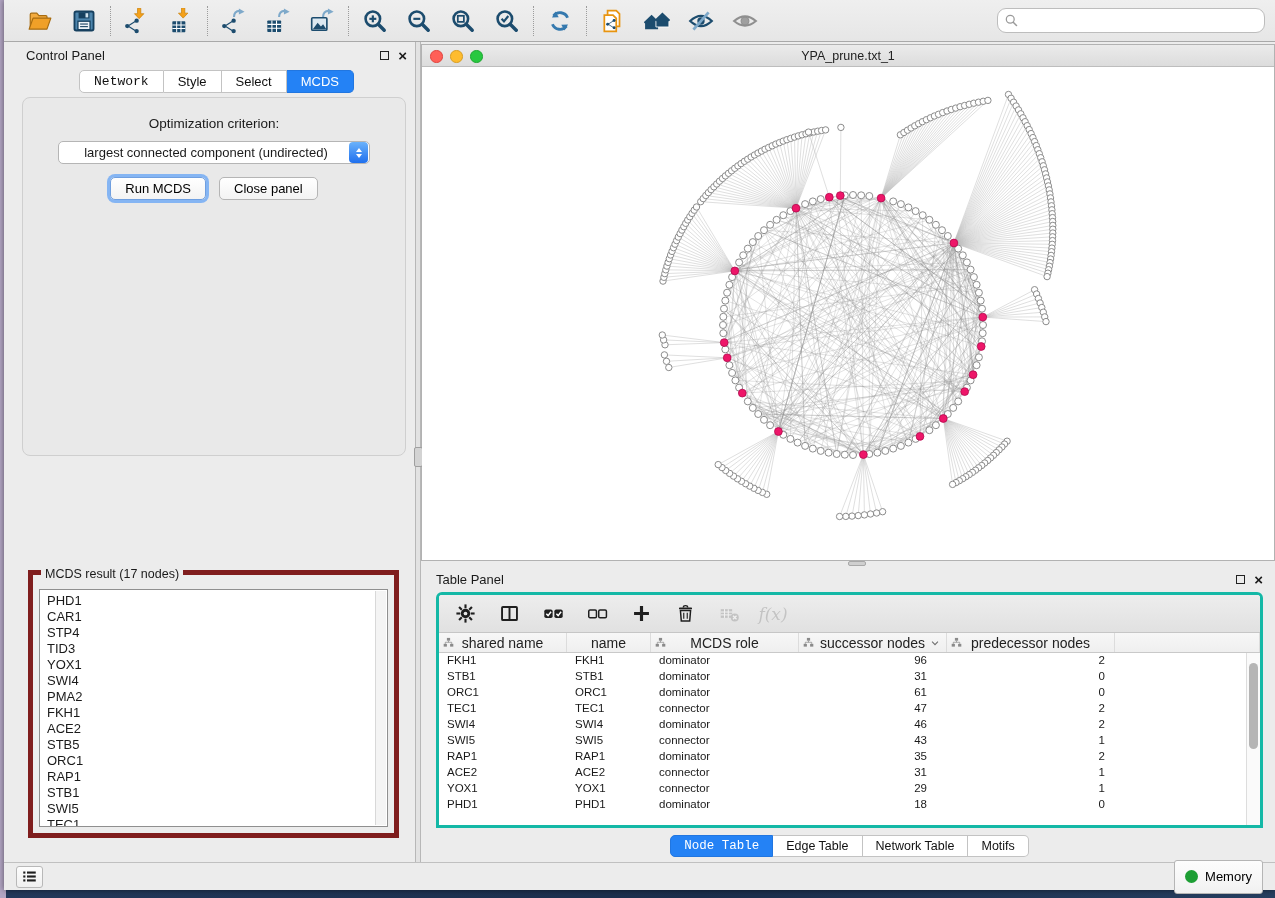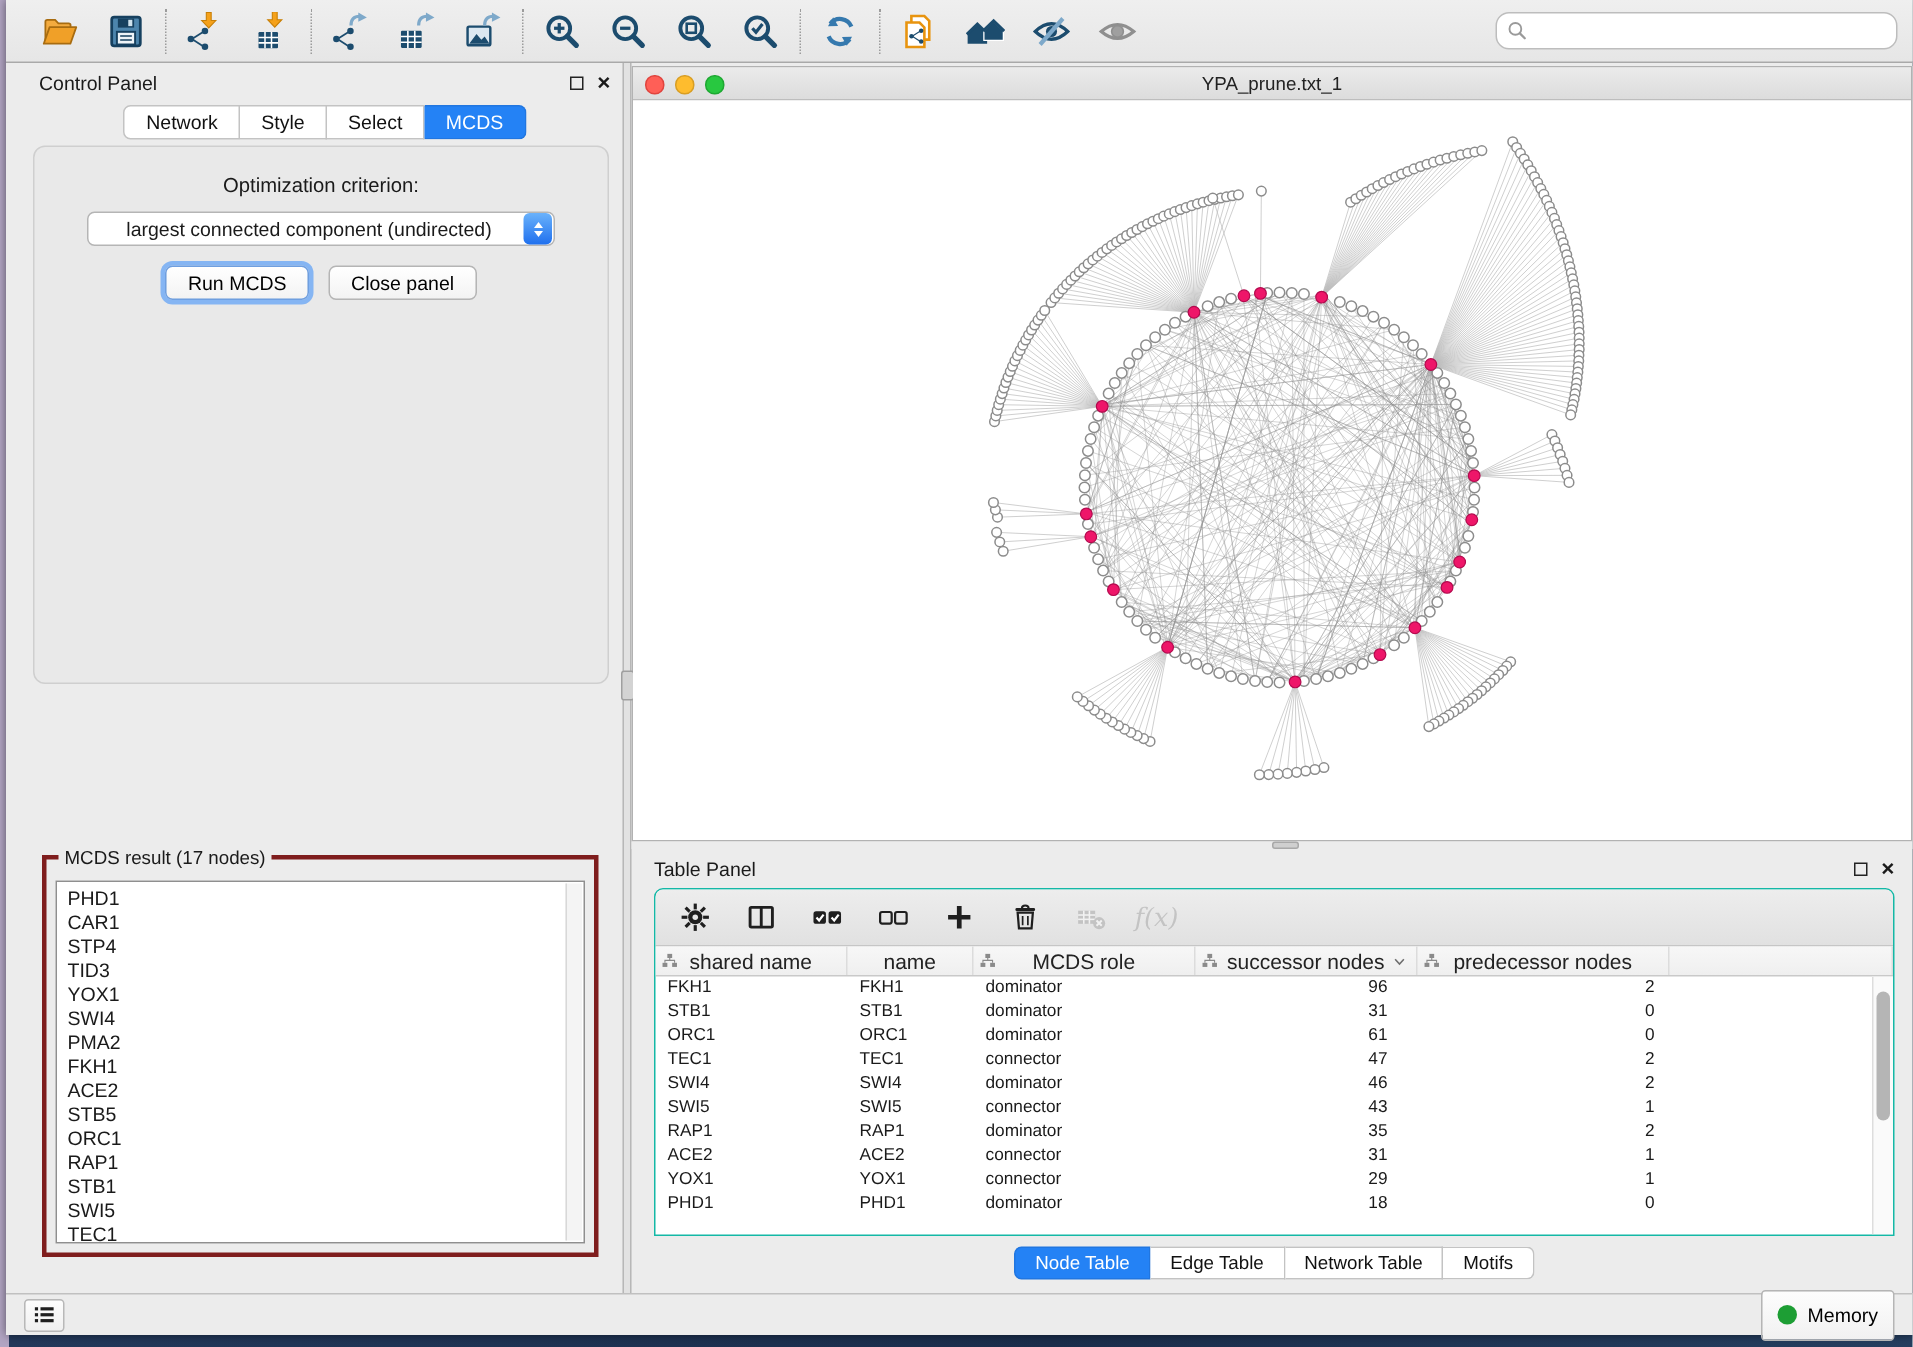--- a/index.html
+++ b/index.html
@@ -28,40 +28,40 @@
 
   
   .cpanel { width:397px; flex:0 0 397px; display:flex; flex-direction:column; background:#ececec; }
   .cp-head { height:26px; display:flex; align-items:center; padding:0 8px; font-size:13px; }
   .win-btns { margin-left:auto; display:flex; align-items:center; gap:9px; }
   .float-box { width:9px; height:9px; border:1.5px solid #222; display:inline-block; cursor:pointer; }
   .close-x { font-size:15px; font-weight:bold; line-height:1; cursor:pointer; }
   .seg-row { display:flex; justify-content:center; margin:2px 0 4px 0; }
   .seg { font-size:13px; padding:3px 14px; background:#fff; border:1px solid #c3c3c3;
     border-left-width:0; cursor:pointer; color:#111; }
-  .seg:first-child { border-left-width:1px; border-radius:5px 0 0 5px; }
+  .seg:first-child { border-left-width:1px; border-radius:5px 0 0 5px;font-family:Liberation Mono, monospace; }
   .seg:last-child { border-radius:0 5px 5px 0; }
   .seg.active { background:#2482f5; border-color:#2176e0; color:#fff; }
   .cp-box { margin:0 9px 0 4px; height:359px; background:#e9e9e9; border:1px solid #cfcfcf;
     border-radius:8px; padding-top:18px; text-align:center; }
   .opt-label { font-size:13.5px; }
   .selectbox { margin:10px auto 0 auto; width:312px; height:23px; background:#fff;
     border:1px solid #b5b5b5; border-radius:5px; display:flex; align-items:center; cursor:pointer; }
   .selectbox .val { flex:1; font-size:13px; text-align:center; padding-left:4px; white-space:nowrap; }
   .stepper { width:19px; height:21px; margin-right:1px; border-radius:4px;
     background:linear-gradient(#6ab2fb,#2070ee); display:flex; flex-direction:column;
     align-items:center; justify-content:center; gap:2px; }
   .tri-up { width:0; height:0; border-left:3.5px solid transparent; border-right:3.5px solid transparent; border-bottom:4.5px solid #fff; }
   .tri-dn { width:0; height:0; border-left:3.5px solid transparent; border-right:3.5px solid transparent; border-top:4.5px solid #fff; }
   .btn-row { margin-top:13px; display:flex; justify-content:center; gap:13px; }
   .pbtn { font-size:13px; height:23px; padding:0 14px; background:linear-gradient(#ffffff,#f3f3f3);
     border:1px solid #b5b5b5; border-radius:5px; cursor:pointer; }
   .pbtn.focusring { box-shadow:0 0 0 3px #85b5f3; border-color:#6f9fe0; }
   .cp-spacer { flex:1; }
-  .groupbox { margin:0 16px 24px 10px; height:268px; border:3px solid #7f1d1d; position:relative; padding:14px 6px 6px 6px; }
+  .groupbox { margin:0 16px 24px 10px; height:268px; border:5px solid #7f1d1d; position:relative; padding:14px 6px 6px 6px; }
   .gb-legend { position:absolute; top:-8px; left:8px; background:#ececec; padding:0 4px; font-size:12.5px; }
   .mcds-list { width:100%; height:100%; background:#fff; border:1px solid #8f8f8f; padding:3px 0 0 7px;
     font-size:13px; line-height:16px; overflow:hidden; position:relative; }
   .mcds-track { position:absolute; top:1px; bottom:1px; right:1px; width:11px; background:#f4f4f4; border-left:1px solid #d8d8d8; }
 
   
   .vsplit { width:6px; flex:0 0 6px; background:#e2e2e2; border-left:1px solid #b7b7b7; border-right:1px solid #b7b7b7; position:relative; cursor:col-resize; }
   .vknob { position:absolute; left:-2px; top:405px; width:9px; height:20px; background:#d3d3d3; border:1px solid #9f9f9f; border-radius:2px; }
 
   
@@ -74,21 +74,21 @@
   .tl.yel { left:28px; background:#febc2e; border:.5px solid #d89e24; }
   .tl.grn { left:48px; background:#28c840; border:.5px solid #1ea832; }
   .net-title { font-size:12.5px; color:#222; }
   .net-canvas { flex:1; background:#fff; position:relative; }
   .hsplit { height:5px; flex:0 0 5px; background:#ececec; position:relative; cursor:row-resize; }
   .hknob { position:absolute; left:50%; top:0; width:18px; height:5px; background:#cfcfcf; border:1px solid #a8a8a8; border-radius:2px; }
 
   
   .tpanel { flex:1; display:flex; flex-direction:column; padding:0 12px 0 15px; min-height:0; }
   .tp-head { height:26px; display:flex; align-items:center; font-size:13px; }
-  .tp-box { border:1px solid #14b8a6; border-radius:6px 6px 0 0; background:#fff; overflow:hidden; display:flex; flex-direction:column; }
+  .tp-box { border:3px solid #14b8a6; border-radius:6px 6px 0 0; background:#fff; overflow:hidden; display:flex; flex-direction:column; }
   .tp-tools { height:38px; background:linear-gradient(#ededed,#e1e1e1); border-bottom:1px solid #c6c6c6;
     display:flex; align-items:center; gap:20px; padding-left:14px; }
   .tp-tools .tbtn { width:24px; height:24px; }
   .tp-tools .ic { width:21px; height:21px; }
   .tbtn.dim { opacity:.45; cursor:default; }
   .fxtext { font-family:"DejaVu Serif","Liberation Serif",serif; font-style:italic; font-size:17px; color:#9a9a9a; }
   .tgrid { display:grid; grid-template-columns:128px 84px 148px 148px 168px 1fr; }
   .thead { background:linear-gradient(#f7f7f7,#efefef); border-bottom:1px solid #c9c9c9; height:20px; }
   .th { position:relative; font-size:14px; color:#222; display:flex; align-items:center; justify-content:center; border-right:1px solid #dcdcdc; }
   .th .treeic { position:absolute; left:4px; width:11px; height:11px; }

